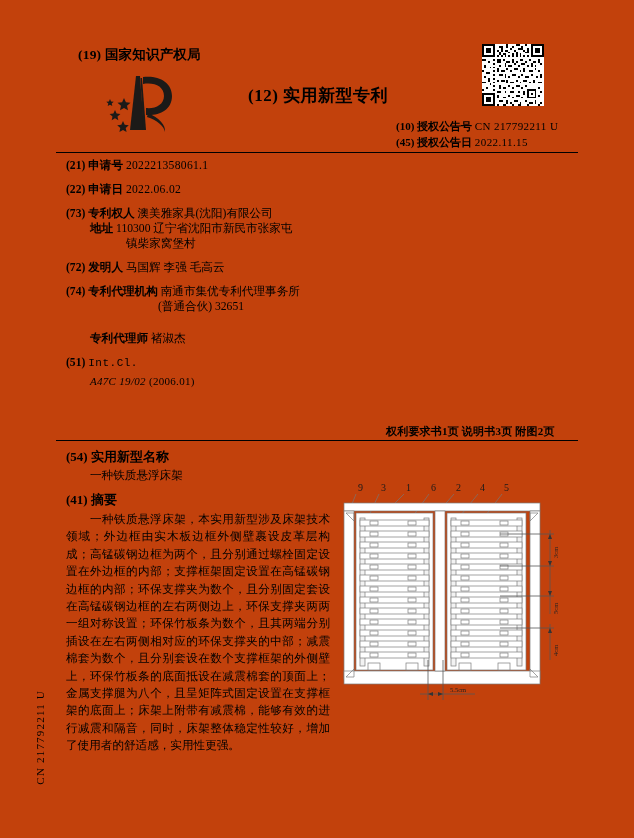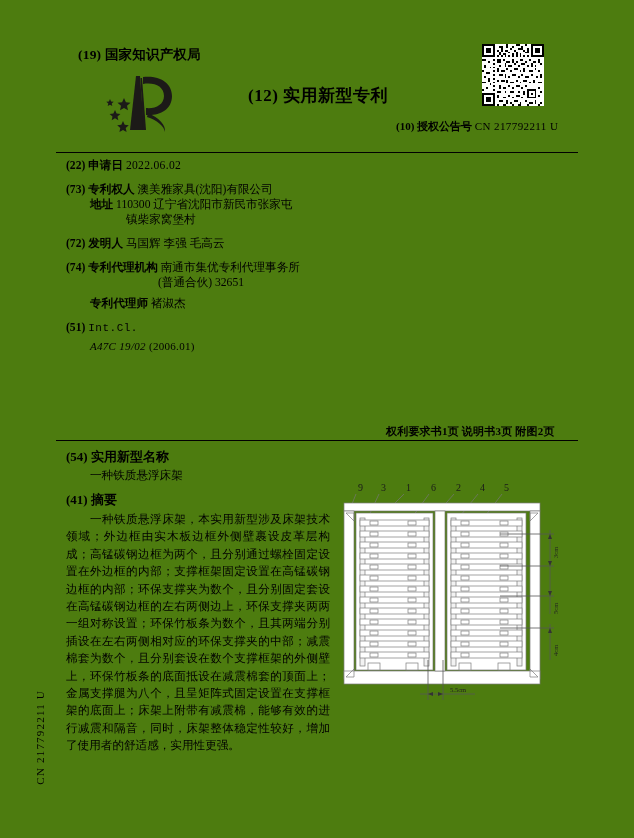--- a/index.html
+++ b/index.html
@@ -13,21 +13,21 @@
     font-family: "Liberation Serif", "DejaVu Serif", serif;
     color: #000;
     position: relative;
     overflow: hidden;
   }
   .page {
     position: absolute;
     left: 0; top: 0;
     width: 634px;
     height: 838px;
-    background: #4d7c0f;
+    background: #c2410c;
   }
 
   
   .hdr-office {
     position: absolute;
     left: 78px; top: 46px;
     font-size: 13.5px;
     font-weight: bold;
     letter-spacing: 0.2px;
     white-space: nowrap;
@@ -370,26 +370,36 @@
     <span>(12)</span>
     <span>实用新型专利</span>
   </div>
 
   <div class="pub-block">
     <div class="pub-line">
       <span class="lbl">(10)</span>
       <span class="lbl">授权公告号</span>
       <span class="val">CN 217792211 U</span>
     </div>
+    <div class="pub-line">
+      <span class="lbl">(45)</span>
+      <span class="lbl">授权公告日</span>
+      <span class="val">2022.11.15</span>
+    </div>
   </div>
 
   <div class="rule-top"></div>
 
   <div class="biblio">
 
+    <div class="bib-row">
+      <span class="code">(21)</span>
+      <span class="key">申请号</span>
+      <span class="txt mono">202221358061.1</span>
+    </div>
 
     <div class="bib-row">
       <span class="code">(22)</span>
       <span class="key">申请日</span>
       <span class="txt mono">2022.06.02</span>
     </div>
 
     <div class="bib-row">
       <div>
         <span class="code">(73)</span>
@@ -413,21 +423,21 @@
 
     <div class="bib-row">
       <div>
         <span class="code">(74)</span>
         <span class="key">专利代理机构</span>
         <span class="txt">南通市集优专利代理事务所</span>
       </div>
       <div class="indent3">
         <span class="txt">(普通合伙)  32651</span>
       </div>
-      <div class="indent1" style="margin-top:6px;">
+      <div class="indent1" style="margin-top:17px;">
         <span class="key">专利代理师</span>
         <span class="txt">褚淑杰</span>
       </div>
     </div>
 
     <div class="bib-row">
       <div>
         <span class="code">(51)</span>
         <span class="ipc-head">Int.Cl.</span>
       </div>

